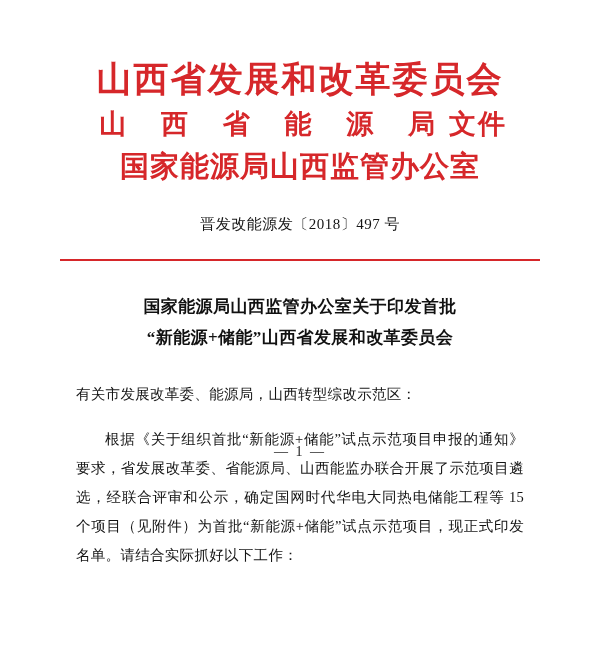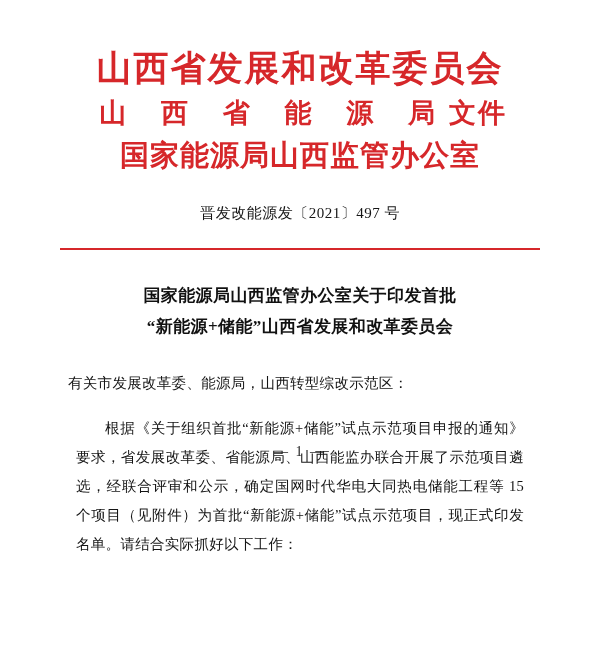--- a/index.html
+++ b/index.html
@@ -12,21 +12,21 @@
     height: 671px;
     font-family: "Liberation Serif", "DejaVu Serif", serif;
     color: #1a1a1a;
     overflow: hidden;
     position: relative;
   }
   .page {
     width: 600px;
     height: 476px;
     box-sizing: border-box;
-    padding: 1px 60px;
+    padding: 12px 60px;
     position: relative;
     background: #ffffff;
   }
 
   
   .letterhead {
     padding-top: 50px;
     text-align: center;
   }
   .lh-line {
@@ -91,21 +91,21 @@
   
   .body-block {
     margin-top: 26px;
     font-size: 14.5px;
     line-height: 2.0;
     color: #141414;
     letter-spacing: 0.3px;
     text-align: justify;
   }
   .salutation {
-    margin: 0 0 0 8px;
+    margin: 0 0 0 16px;
   }
   .para {
     margin: 16px;
     text-indent: 2em;
   }
 
   
   .page-footer {
     position: absolute;
     bottom: 16px;
@@ -123,21 +123,21 @@
 <div class="page">
 
   <div class="letterhead">
     <div class="lh-line lh-line-1">山西省发展和改革委员会</div>
     <div class="lh-line lh-line-2">
       <span class="spaced">山 西 省 能 源 局</span><span>文件</span>
     </div>
     <div class="lh-line lh-line-3">国家能源局山西监管办公室</div>
   </div>
 
-  <div class="doc-number">晋发改能源发〔2021〕497 号</div>
+  <div class="doc-number">晋发改能源发〔2018〕497 号</div>
 
   <div class="red-rule"></div>
 
   <div class="title-block">
     <div class="title-line">国家能源局山西监管办公室关于印发首批</div>
     <div class="title-line">“新能源+储能”山西省发展和改革委员会</div>
   </div>
 
   <div class="body-block">
     <p class="salutation">有关市发展改革委、能源局，山西转型综改示范区：</p>

